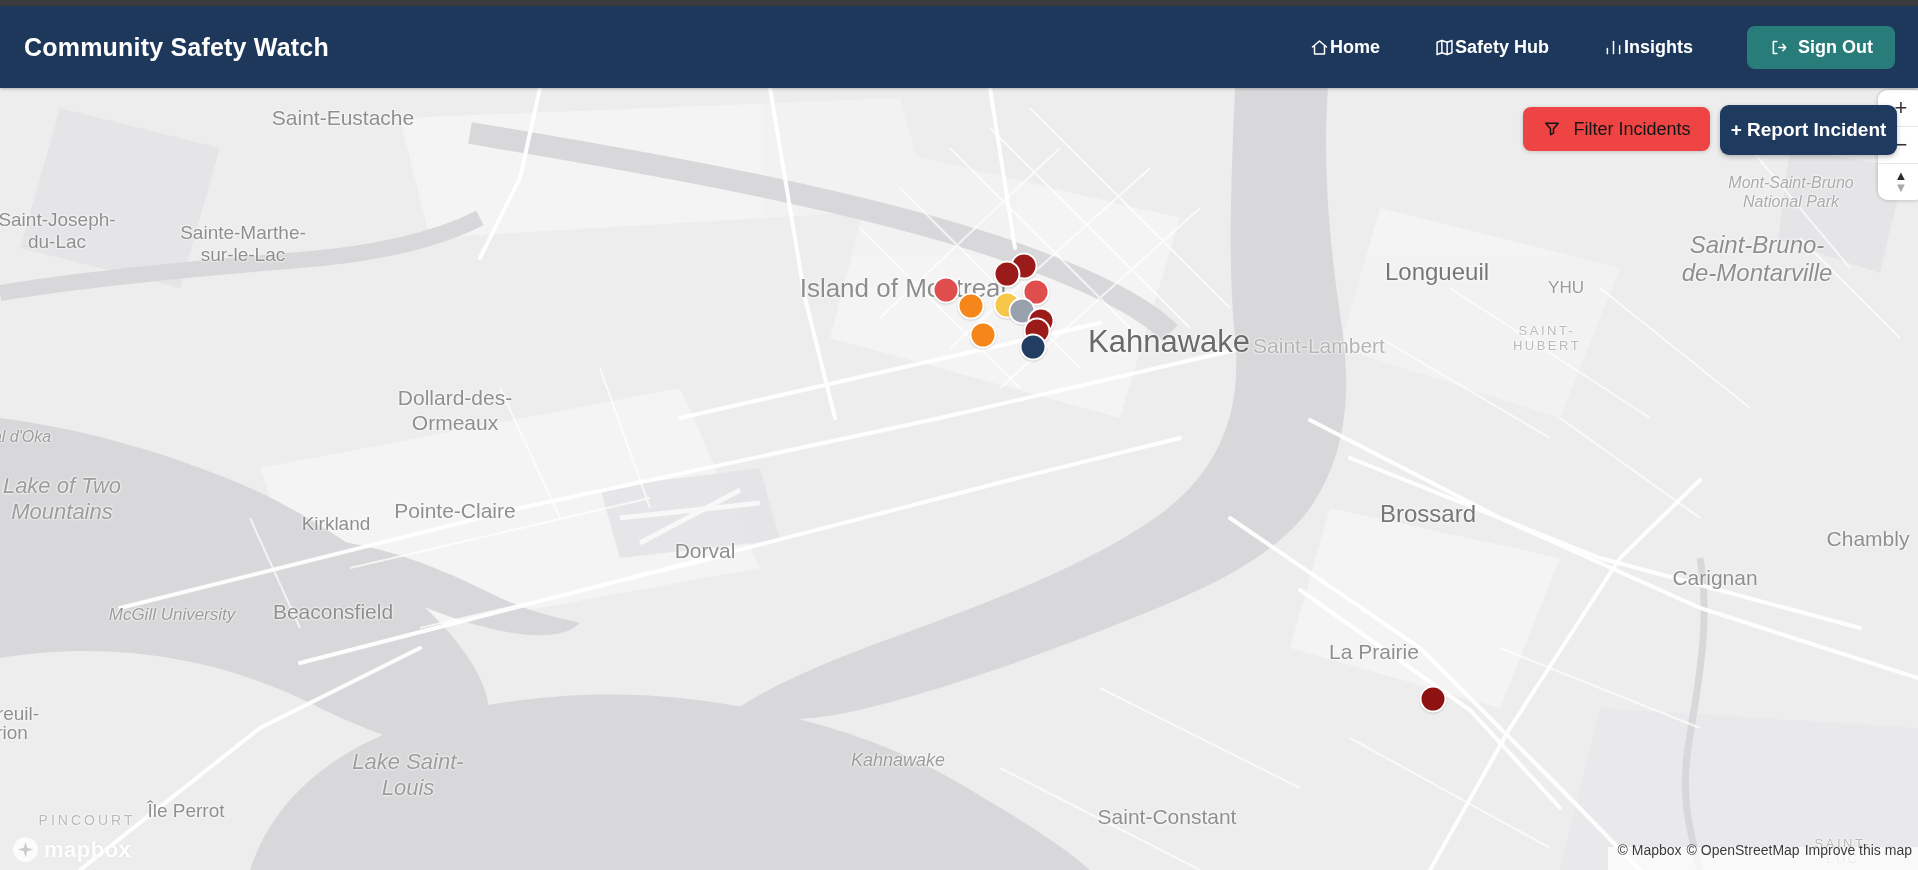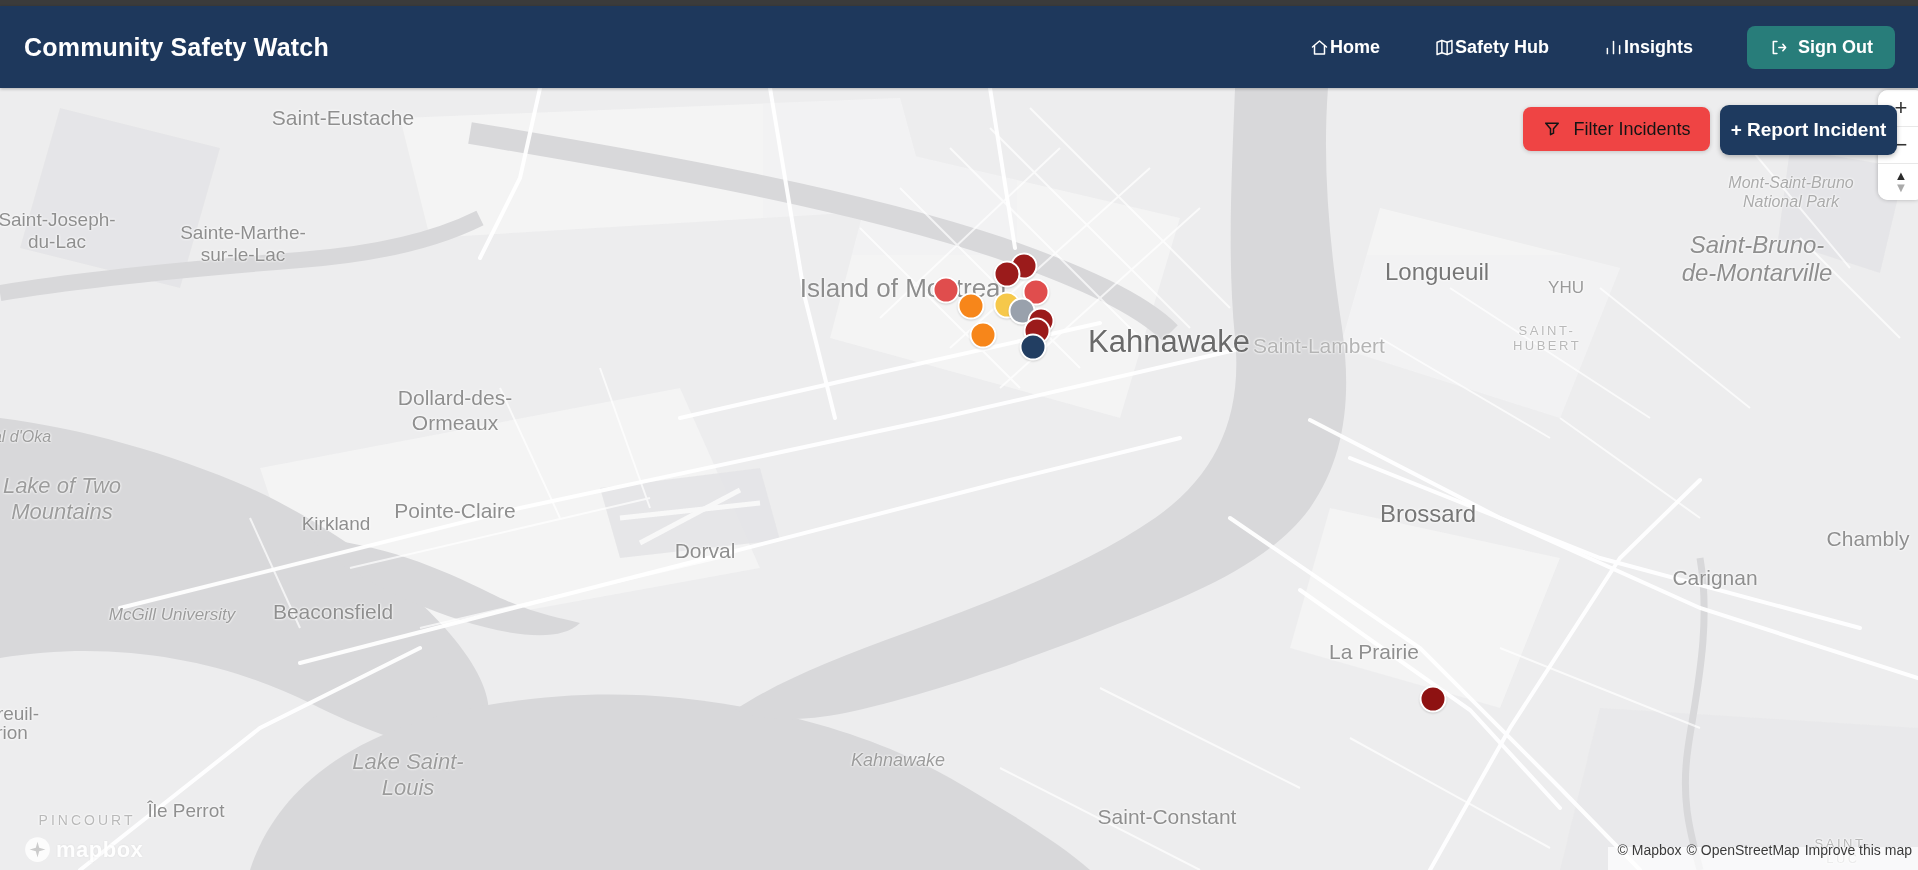--- a/index.html
+++ b/index.html
@@ -55,21 +55,21 @@
     background:#fff; border-radius:10px; box-shadow:0 0 4px rgba(0,0,0,.25);
     display:flex; flex-direction:column; z-index:6; overflow:hidden; }
   .zoom-ctrl button { flex:1; background:#fff; border:none; border-bottom:1px solid #e8e8e8;
     font-size:22px; color:#333; cursor:pointer; line-height:1;
     display:flex; flex-direction:column; align-items:center; justify-content:center; }
   .zoom-ctrl button:last-child { border-bottom:none; }
   .pitch-up { font-size:13px; color:#2b2b2b; line-height:.95; }
   .pitch-down { font-size:13px; color:#aaa; line-height:.95; }
 
   
-  .mapbox-logo { position:absolute; left:24px; top:748px; display:flex; align-items:center;
+  .mapbox-logo { position:absolute; left:12px; top:748px; display:flex; align-items:center;
     gap:5px; z-index:8; opacity:.92; }
   .mapbox-logo .circ { width:27px; height:27px; }
   .mapbox-logo .word { color:#fff; font-size:22px; font-weight:bold; letter-spacing:.5px;
     text-shadow:0 0 3px rgba(0,0,0,.08); }
   .attribution { position:absolute; right:0; bottom:0; height:23px;
     background:rgba(255,255,255,.72); display:flex; align-items:center; gap:5px;
     padding:0 6px 17px 10px; font-size:14px; color:#3b3b3b; z-index:8; }
   .attribution a { color:#3b3b3b; text-decoration:none; cursor:pointer; }
   .attribution .improve { font-weight:normal; }
 </style>

